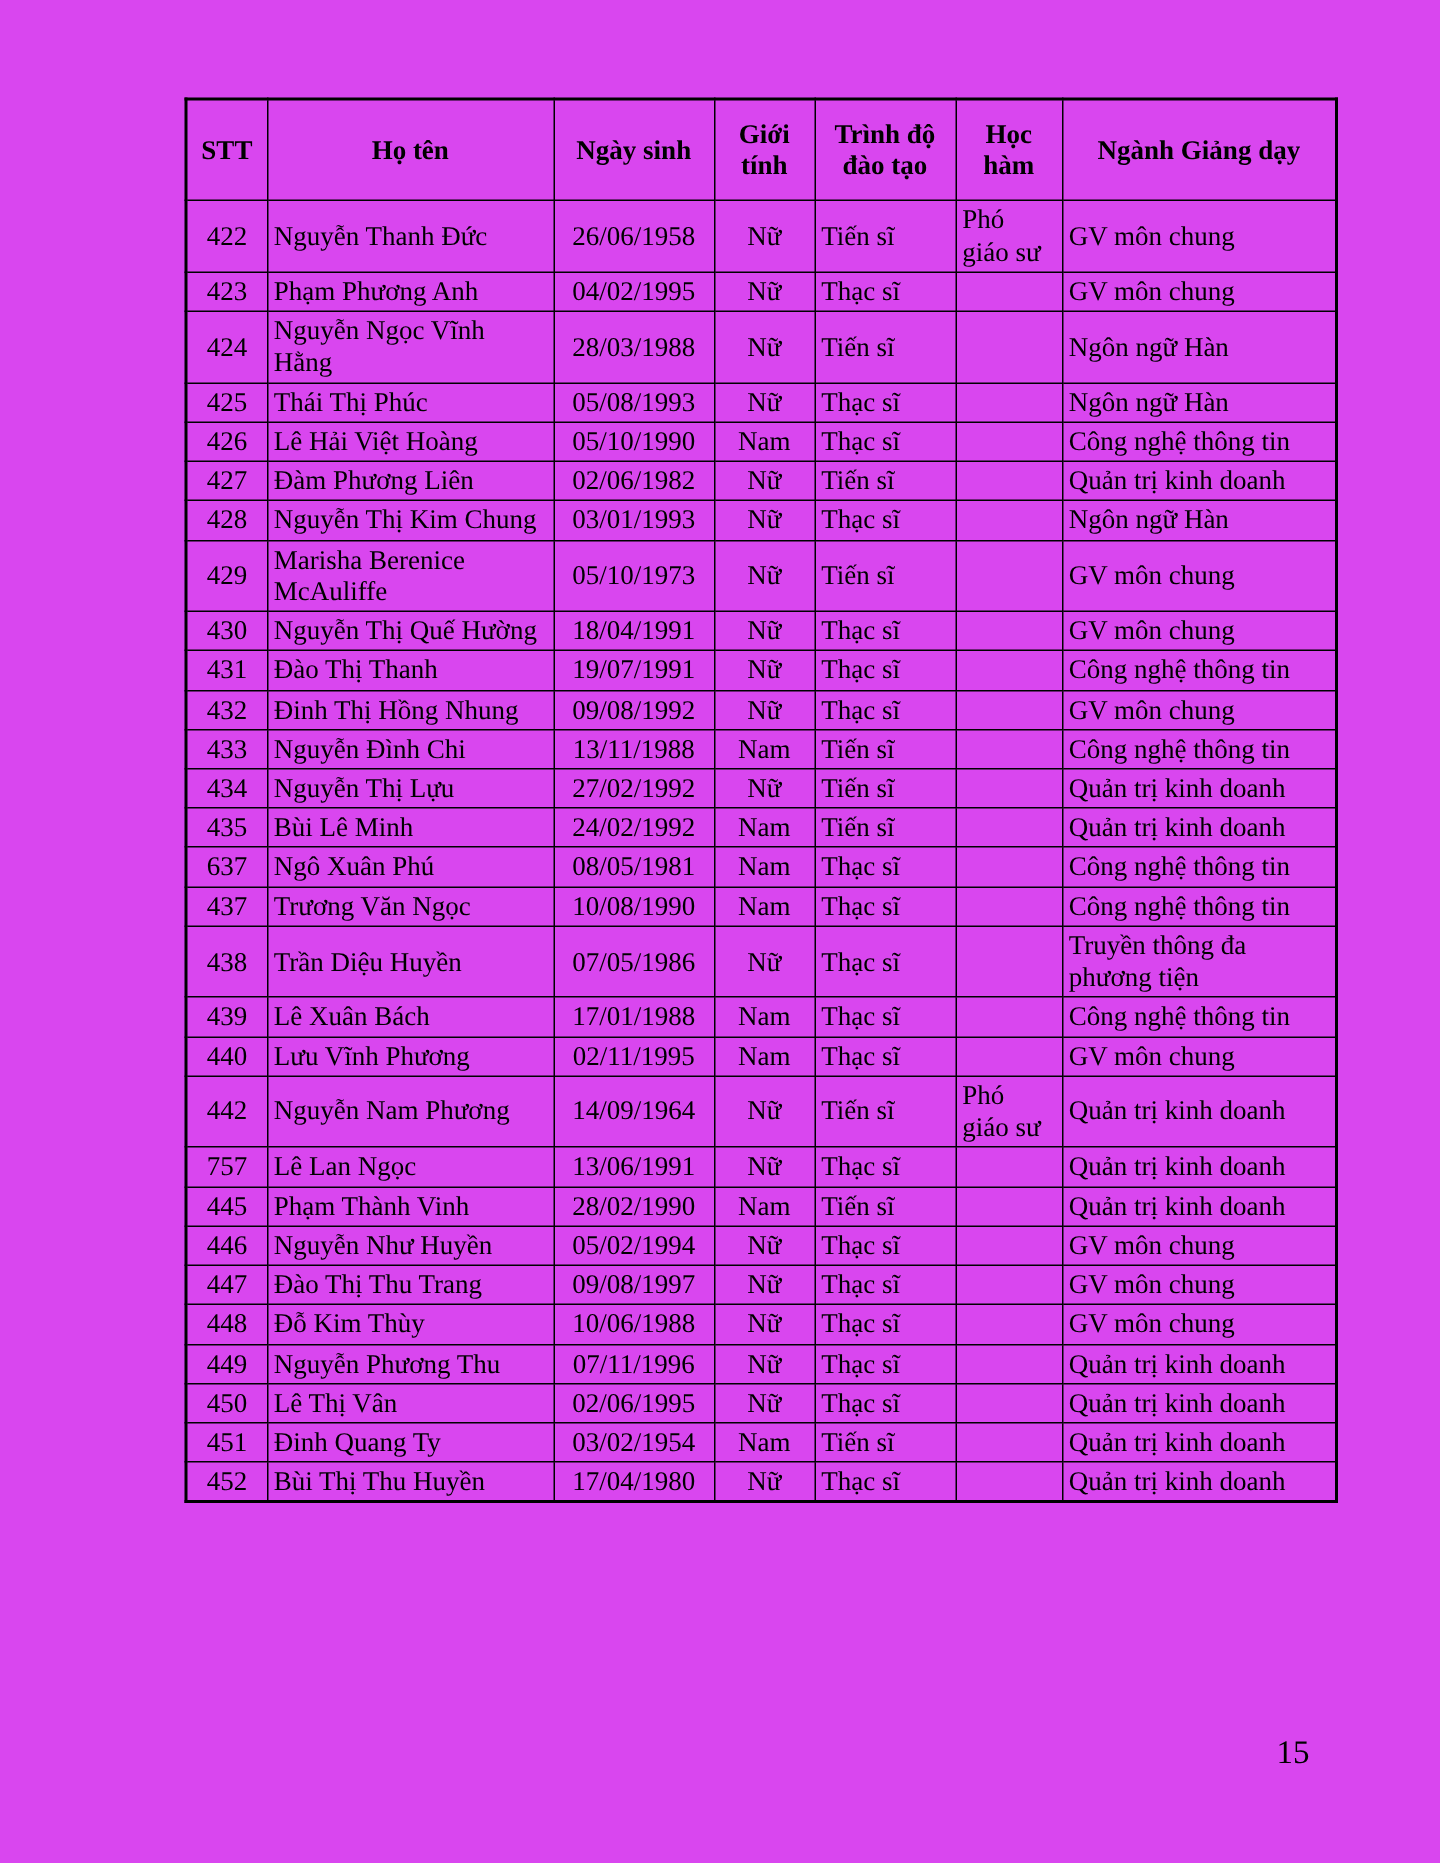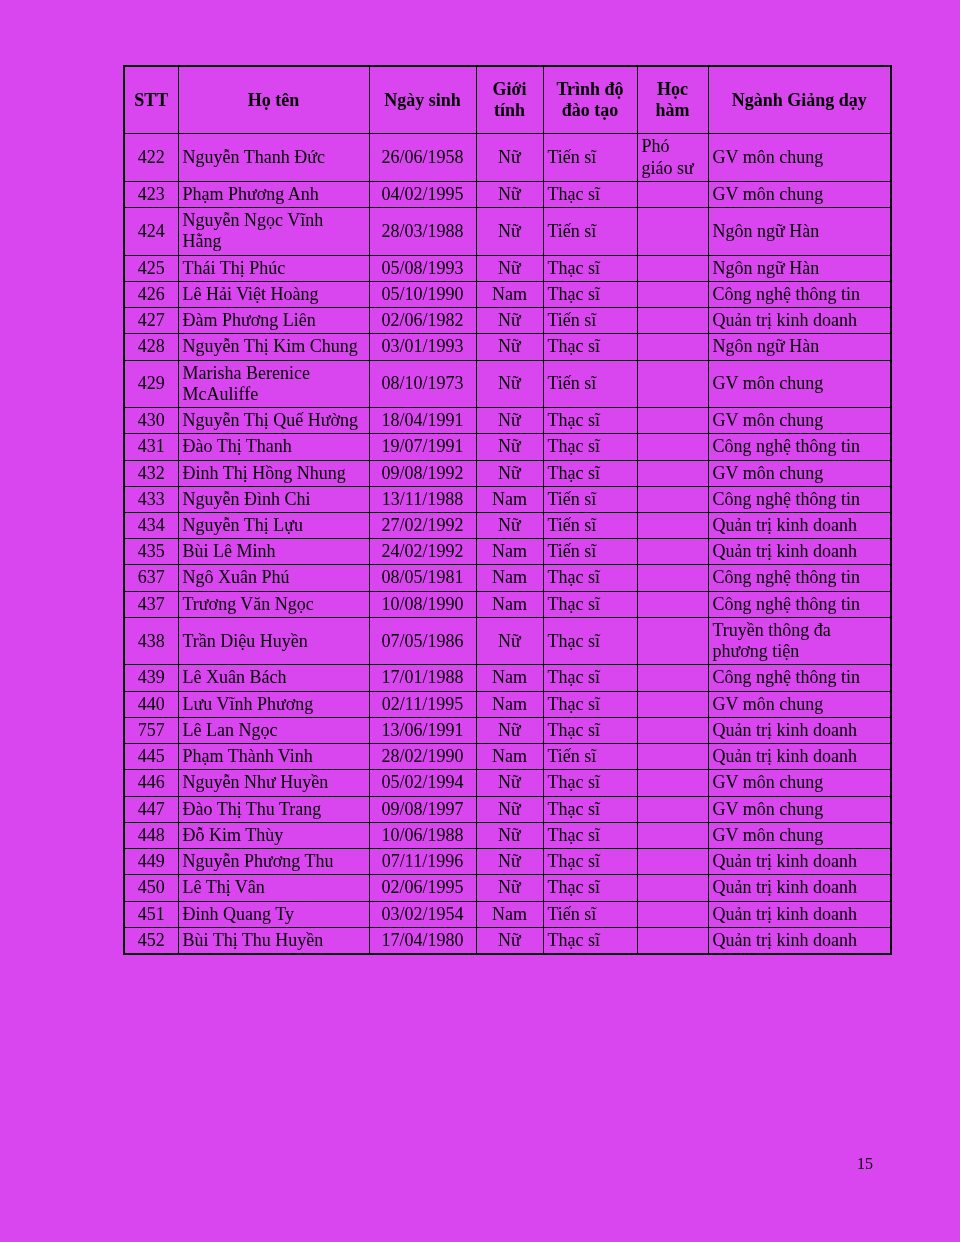--- a/index.html
+++ b/index.html
@@ -35,21 +35,21 @@
     text-align: center;
     padding: 12px 4px;
   }
   table.roster td { padding: 2px 4px; }
   td.c-center { text-align: center; }
   td.c-left   { text-align: left; padding-left: 7px; }
   .page-number {
     position: absolute;
     top: 1155px;
     right: 87px;
-    font-size: 16px;
+    font-size: 22px;
     text-align: right;
   }
 </style>
 </head>
 <body>
 
 <div class="page">
 
   <table class="roster">
     <colgroup>
@@ -132,21 +132,21 @@
           <td class="c-left">Nguyễn Thị Kim Chung</td>
           <td class="c-center">03/01/1993</td>
           <td class="c-center">Nữ</td>
           <td class="c-left">Thạc sĩ</td>
           <td class="c-left"></td>
           <td class="c-left">Ngôn ngữ Hàn</td>
         </tr>
         <tr>
           <td class="c-center">429</td>
           <td class="c-left">Marisha Berenice McAuliffe</td>
-          <td class="c-center">08/10/1973</td>
+          <td class="c-center">05/10/1973</td>
           <td class="c-center">Nữ</td>
           <td class="c-left">Tiến sĩ</td>
           <td class="c-left"></td>
           <td class="c-left">GV môn chung</td>
         </tr>
         <tr>
           <td class="c-center">430</td>
           <td class="c-left">Nguyễn Thị Quế Hường</td>
           <td class="c-center">18/04/1991</td>
           <td class="c-center">Nữ</td>
@@ -238,20 +238,29 @@
         <tr>
           <td class="c-center">440</td>
           <td class="c-left">Lưu Vĩnh Phương</td>
           <td class="c-center">02/11/1995</td>
           <td class="c-center">Nam</td>
           <td class="c-left">Thạc sĩ</td>
           <td class="c-left"></td>
           <td class="c-left">GV môn chung</td>
         </tr>
         <tr>
+          <td class="c-center">442</td>
+          <td class="c-left">Nguyễn Nam Phương</td>
+          <td class="c-center">14/09/1964</td>
+          <td class="c-center">Nữ</td>
+          <td class="c-left">Tiến sĩ</td>
+          <td class="c-left">Phó giáo sư</td>
+          <td class="c-left">Quản trị kinh doanh</td>
+        </tr>
+        <tr>
           <td class="c-center">757</td>
           <td class="c-left">Lê Lan Ngọc</td>
           <td class="c-center">13/06/1991</td>
           <td class="c-center">Nữ</td>
           <td class="c-left">Thạc sĩ</td>
           <td class="c-left"></td>
           <td class="c-left">Quản trị kinh doanh</td>
         </tr>
         <tr>
           <td class="c-center">445</td>

